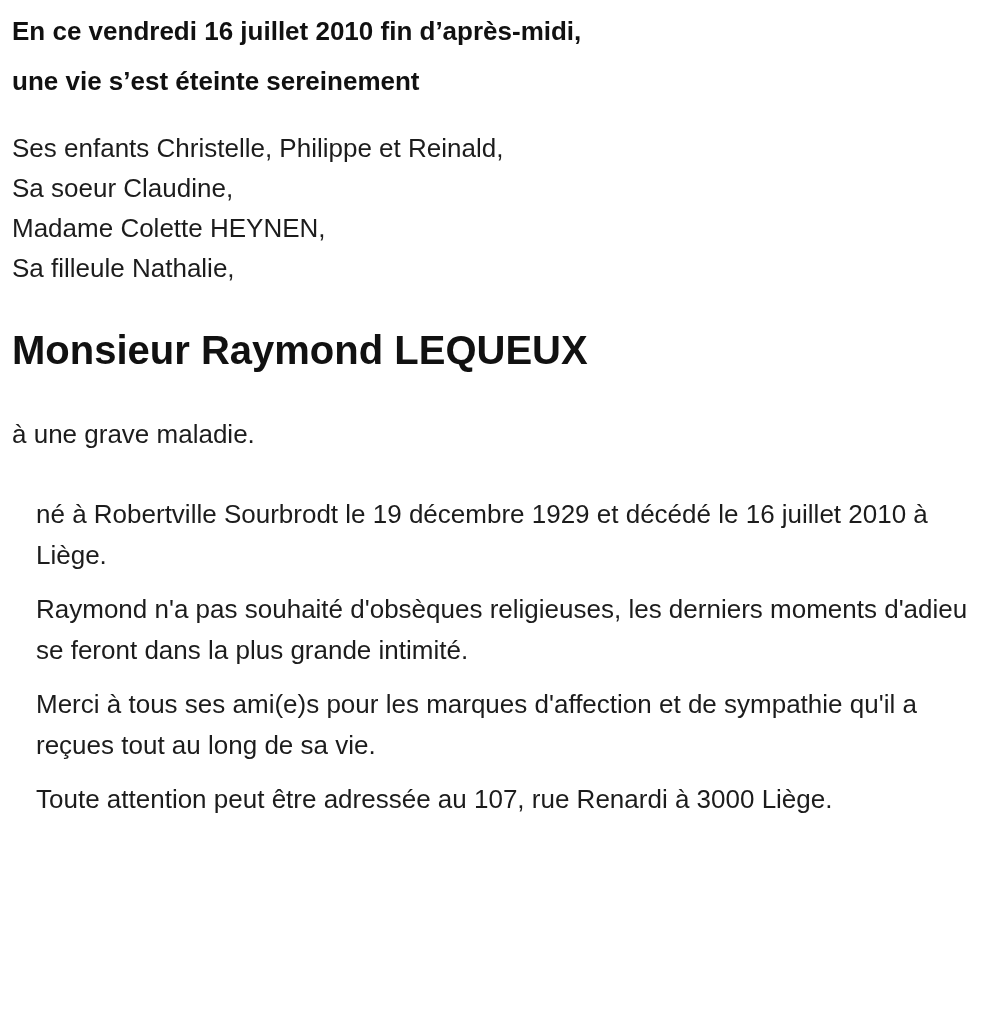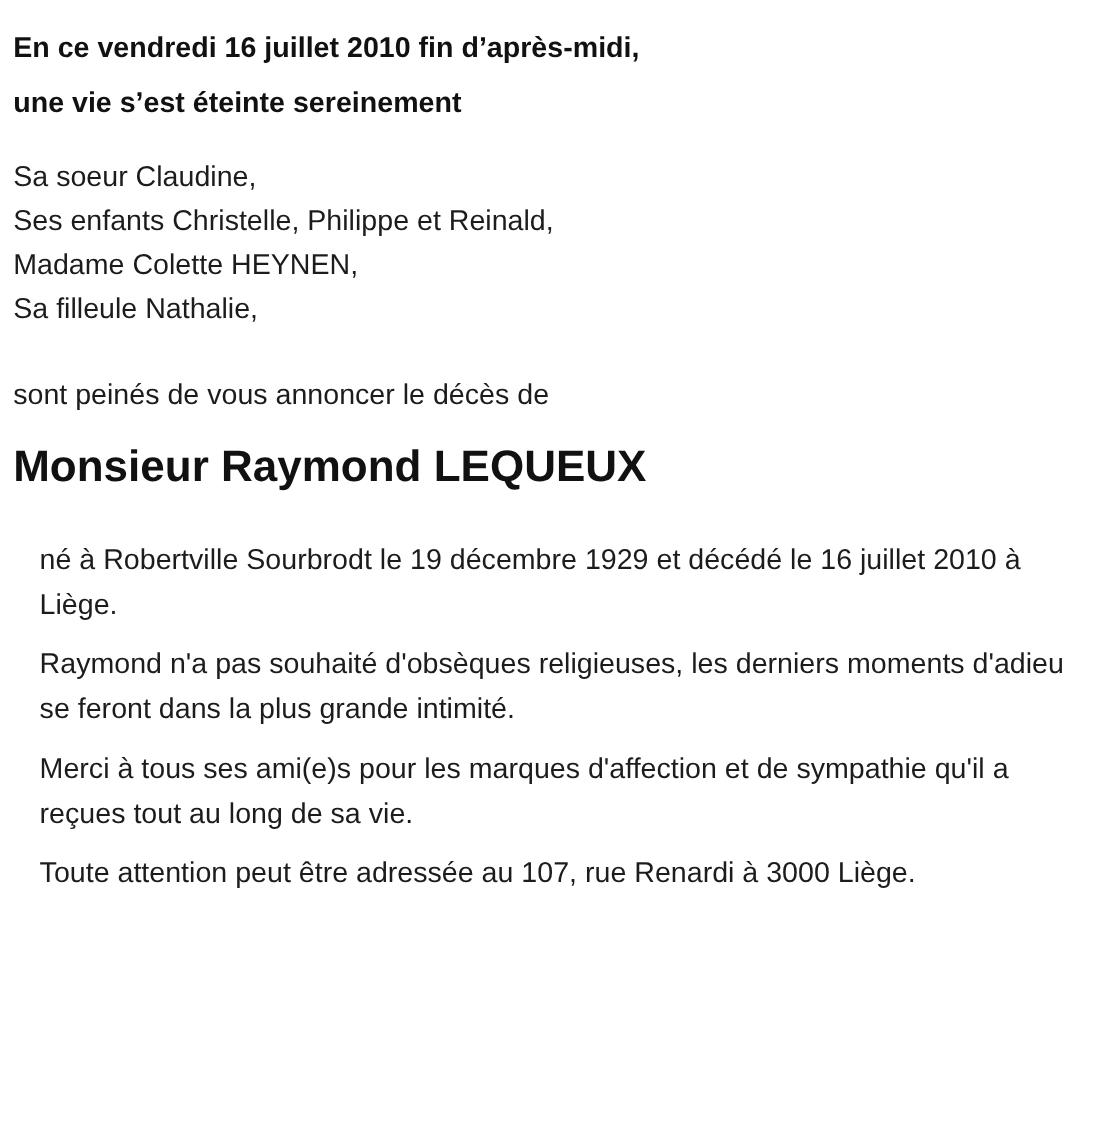--- a/index.html
+++ b/index.html
@@ -22,21 +22,20 @@
     background: #ffffff;
   }
 
   
   .intro-line {
     font-weight: 700;
     font-size: 26px;
     line-height: 38px;
     margin-bottom: 12px;
     color: #111111;
-    margin-top: 12px;
   }
 
   .intro-block {
     margin-bottom: 28px;
   }
 
   
   .family-block {
     margin-bottom: 38px;
   }
@@ -93,31 +92,31 @@
 <body>
 
 <div class="document">
 
   <div class="intro-block">
     <p class="intro-line">En ce vendredi 16 juillet 2010 fin d’après-midi,</p>
     <p class="intro-line">une vie s’est éteinte sereinement</p>
   </div>
 
   <div class="family-block">
+    <div class="family-line">Ses enfants Christelle, Philippe et Reinald,</div>
     <div class="family-line">Sa soeur Claudine,</div>
-    <div class="family-line">Ses enfants Christelle, Philippe et Reinald,</div>
     <div class="family-line">Madame Colette HEYNEN,</div>
     <div class="family-line">Sa filleule Nathalie,</div>
   </div>
 
-  <p class="announcement">sont peinés de vous annoncer le décès de</p>
 
   <h1 class="deceased-name">Monsieur Raymond LEQUEUX</h1>
 
   <div class="cause-block">
+    <div class="cause-line">à une grave maladie.</div>
   </div>
 
   <div>
     <p class="detail-paragraph">né à Robertville Sourbrodt le 19 décembre 1929 et décédé le 16 juillet 2010 à Liège.</p>
     <p class="detail-paragraph">Raymond n'a pas souhaité d'obsèques religieuses, les derniers moments d'adieu se feront dans la plus grande intimité.</p>
     <p class="detail-paragraph">Merci à tous ses ami(e)s pour les marques d'affection et de sympathie qu'il a reçues tout au long de sa vie.</p>
     <p class="detail-paragraph">Toute attention peut être adressée au 107, rue Renardi à 3000 Liège.</p>
   </div>
 
 </div>

